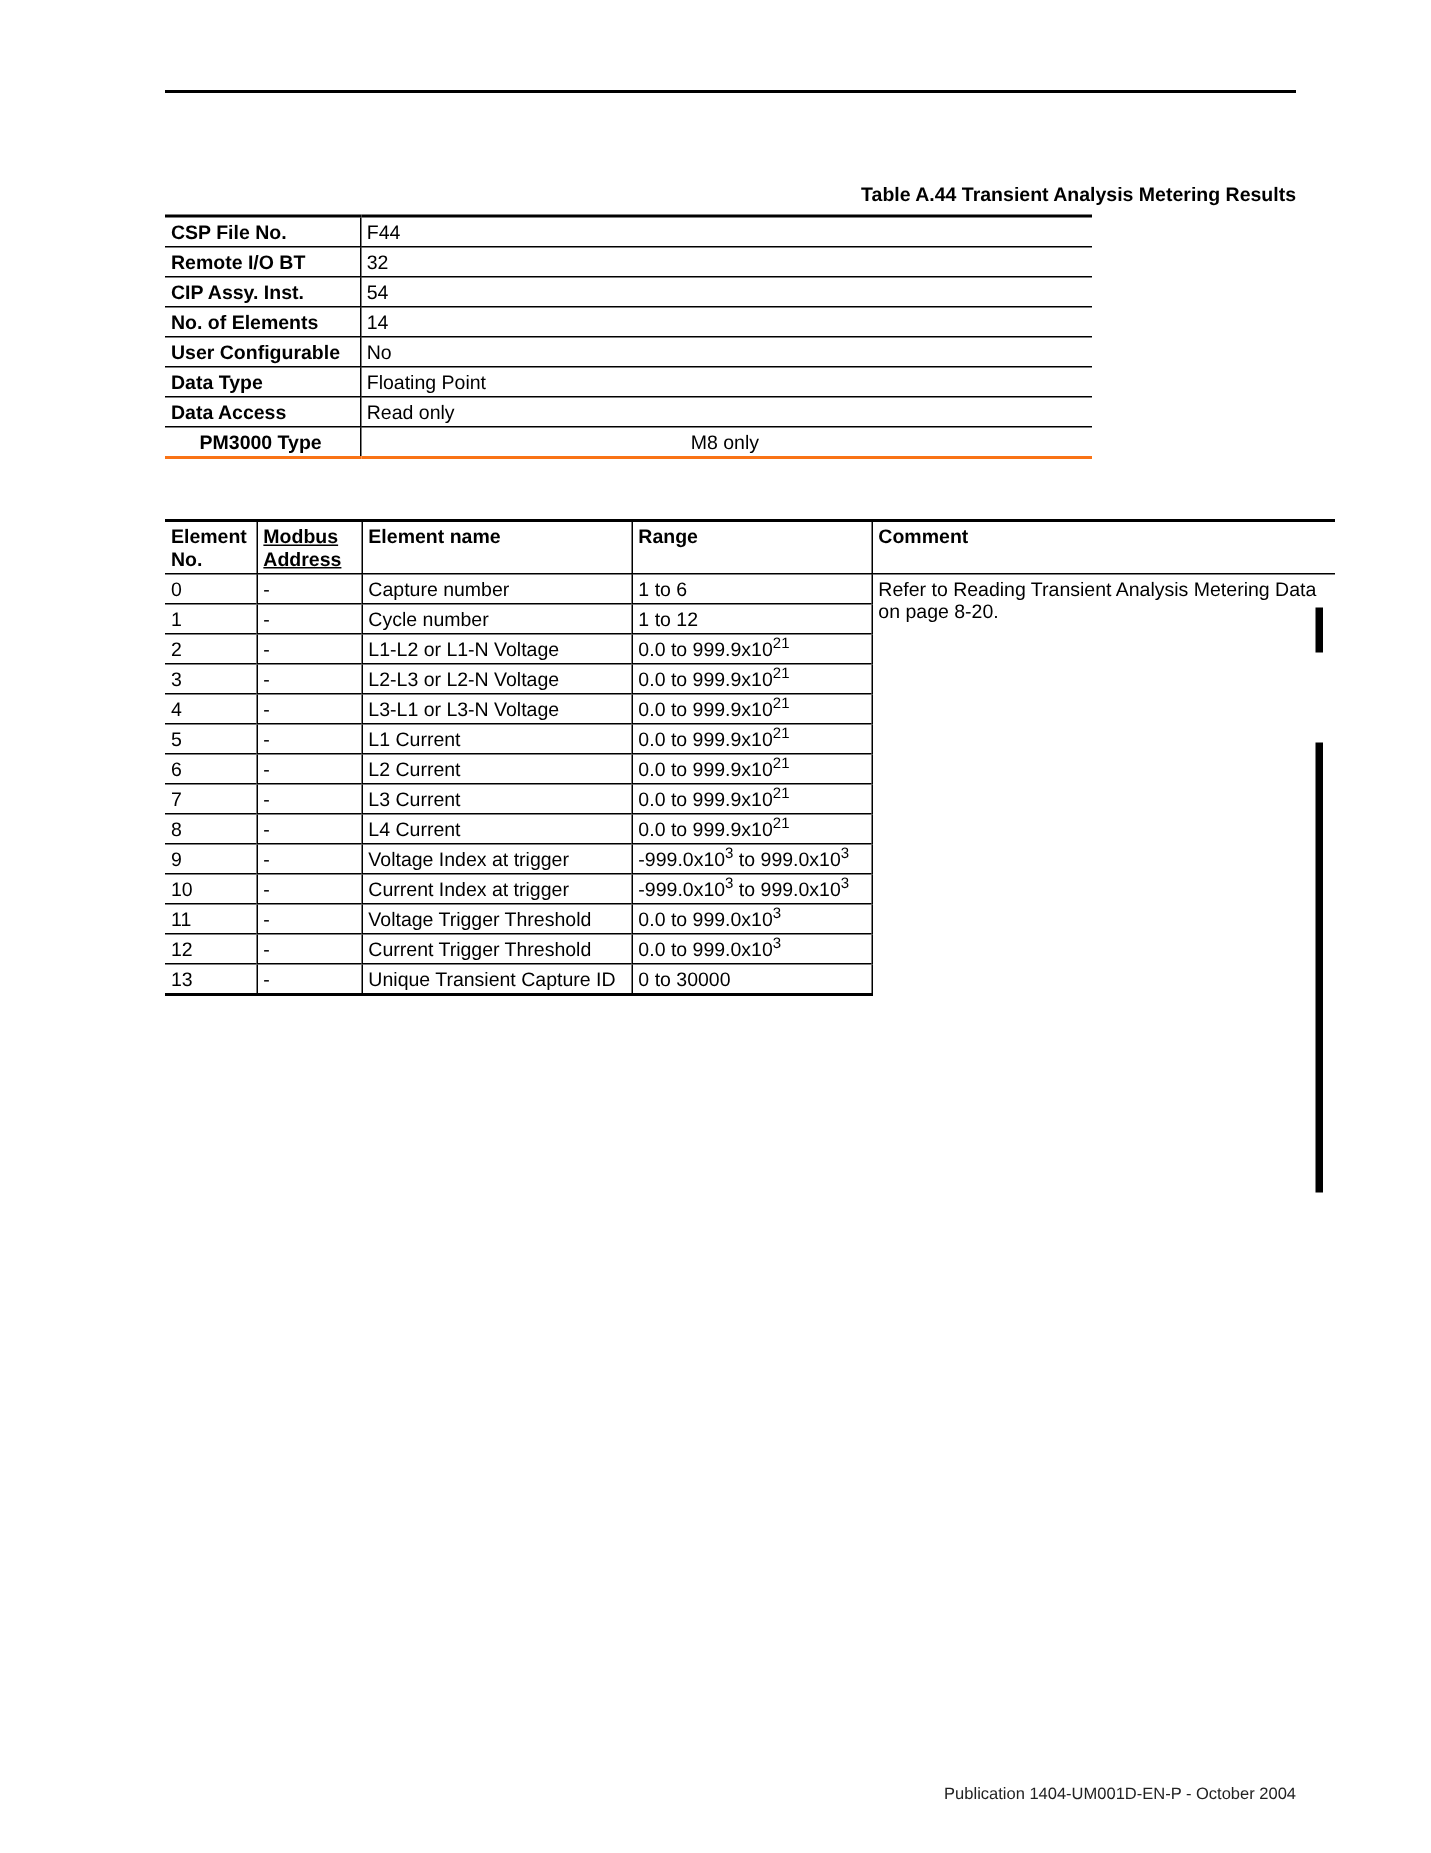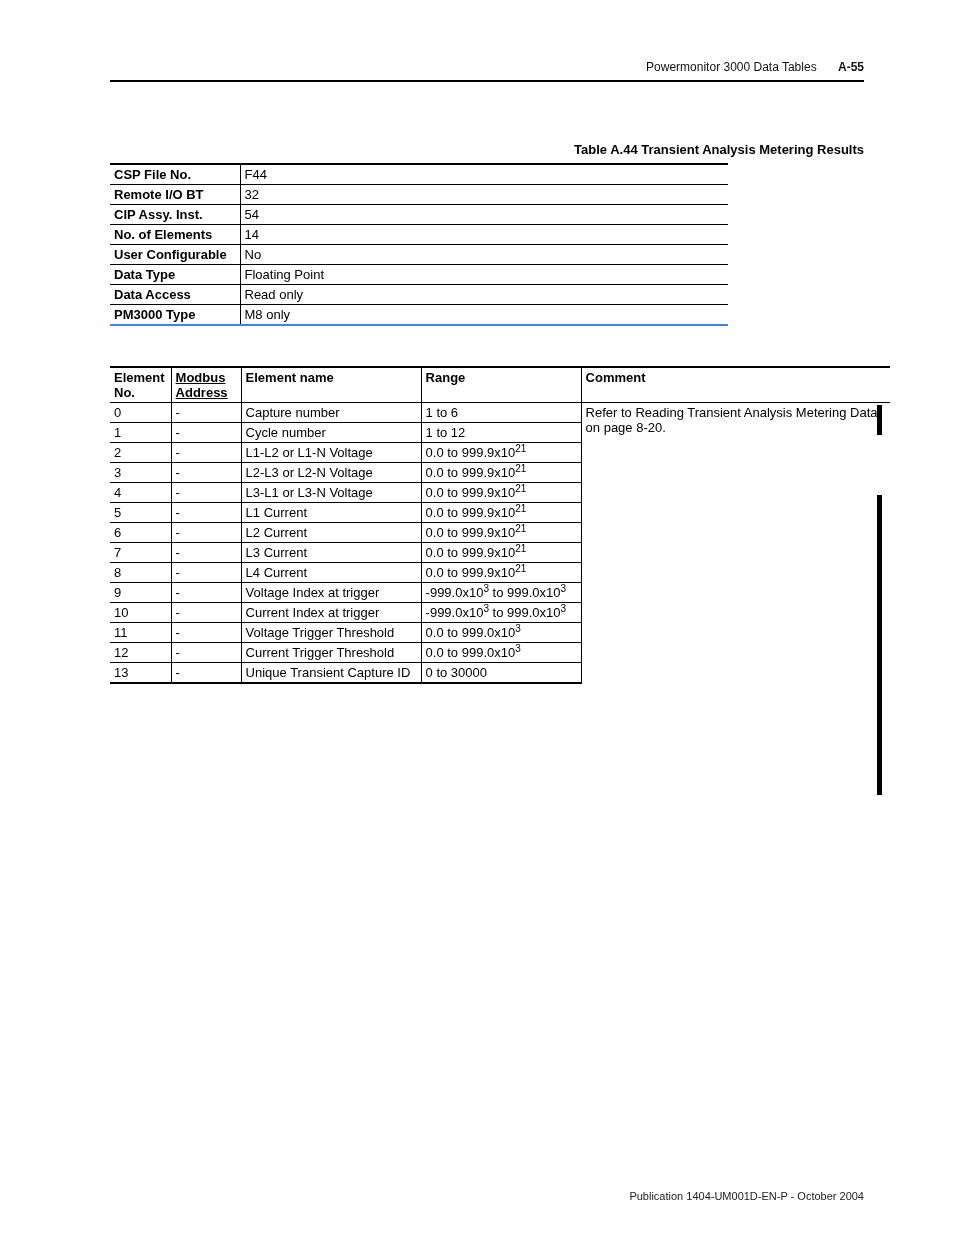--- a/index.html
+++ b/index.html
@@ -36,21 +36,21 @@
   }
   table { border-collapse: collapse; }
   .meta-table { width: 618px; margin-bottom: 40px; }
   .meta-table td {
     border-top: 1px solid #000;
     border-bottom: 1px solid #000;
     padding: 2px 6px 2px 4px;
     vertical-align: top;
   }
   .meta-table tr:first-child td { border-top: 2px solid #000; }
-  .meta-table tr:last-child td { border-bottom: 2px solid #3b82f6; }
+  .meta-table tr:last-child td { border-bottom: 2px solid #f97316; text-align: center; }
   .meta-table td.k {
     font-weight: 700;
     width: 130px;
     border-right: 1px solid #000;
   }
   .elem-table { width: 780px; }
   .elem-table th, .elem-table td {
     border-top: 1px solid #000;
     padding: 2px 6px 2px 4px;
     text-align: left;
@@ -81,24 +81,20 @@
     right: 90px;
     font-size: 11px;
     color: #222;
   }
 </style>
 </head>
 <body>
 
 <div class="page">
 
-  <div class="header-line">
-    <span>Powermonitor 3000 Data Tables</span>
-    <span class="bold">A-55</span>
-  </div>
   <div class="header-sep"></div>
 
   <div class="table-title">Table A.44 Transient Analysis Metering Results</div>
 
   <table class="meta-table">
     <tbody id="meta-body">
         <tr>
           <td class="k">CSP File No.</td>
           <td>F44</td>
         </tr>

